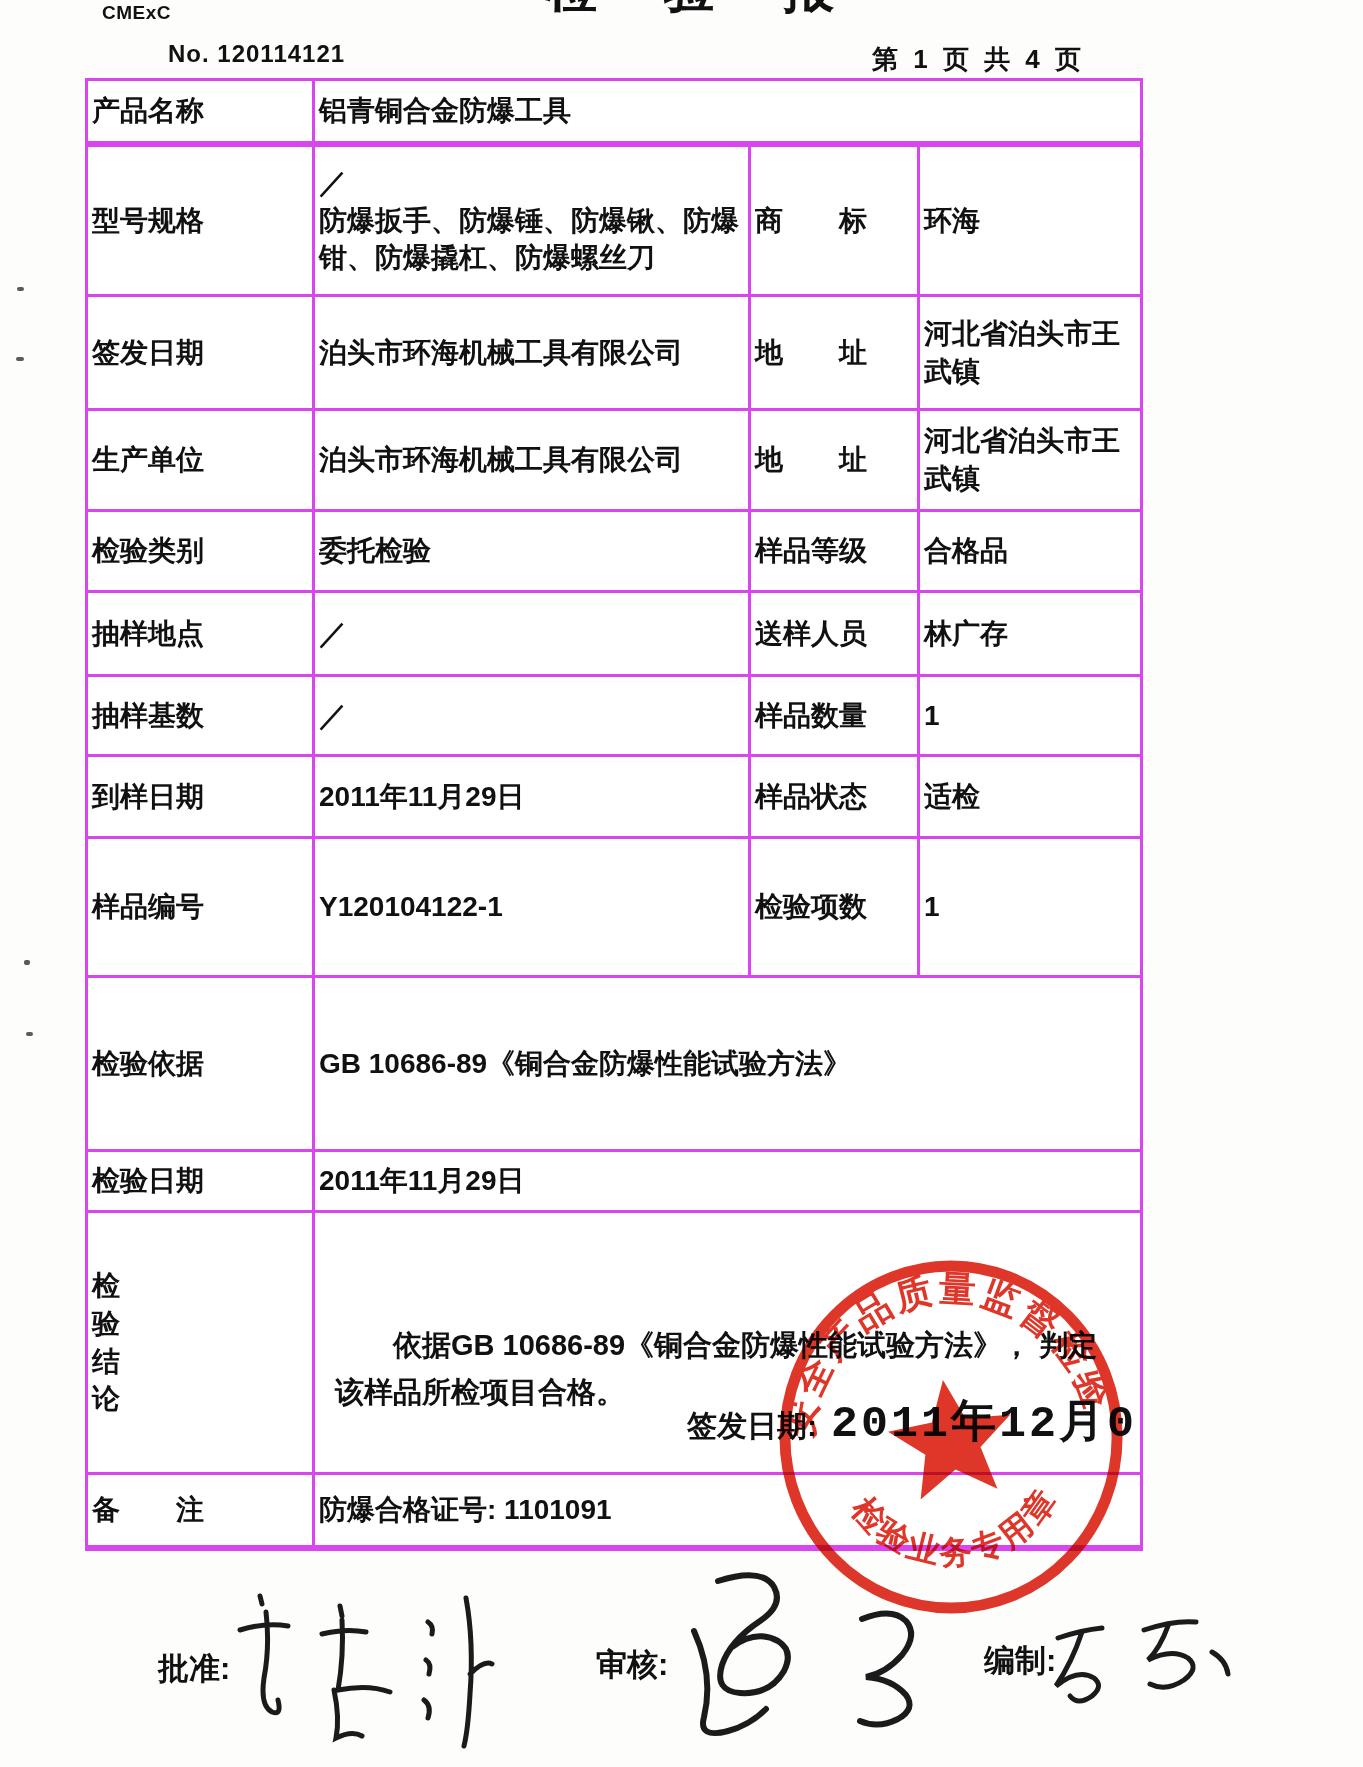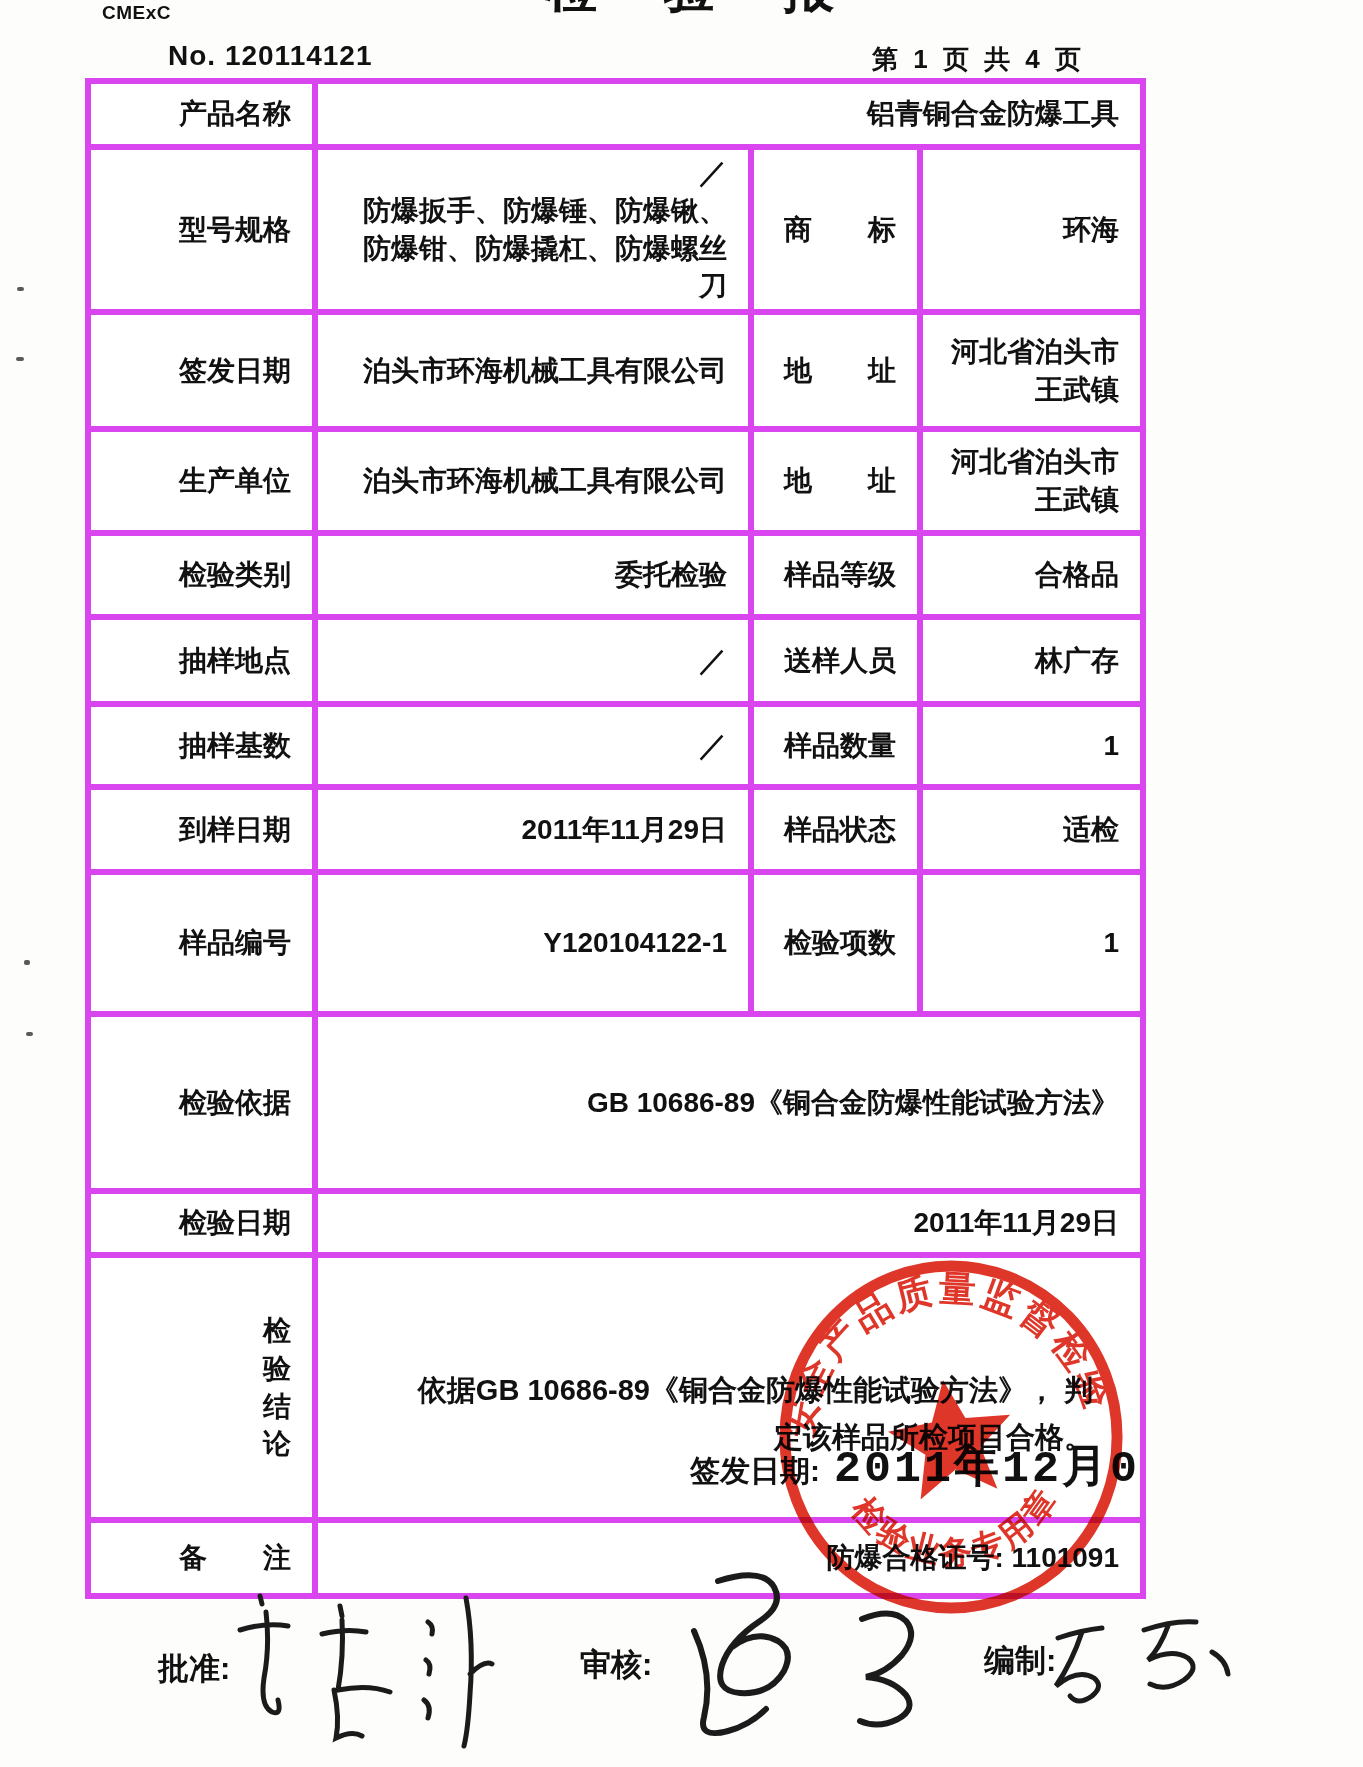--- a/index.html
+++ b/index.html
@@ -7,35 +7,35 @@
     width:1363px;height:1767px;position:relative;
     background:#fdfdfc;
     font-family:"Liberation Sans","DejaVu Sans",sans-serif;
     color:#111;
     overflow:hidden;
   }
   
   .agency{position:absolute;left:102px;top:2px;font-size:19px;font-weight:800;letter-spacing:.5px;}
   .clipped-title{position:absolute;left:545px;top:0;width:330px;height:15px;overflow:hidden;}
   .clipped-title span{display:block;margin-top:-46px;font-size:52px;font-weight:800;letter-spacing:26px;white-space:nowrap;}
-  .doc-no{position:absolute;left:168px;top:40px;font-size:28px;font-weight:800;letter-spacing:1px;}
+  .doc-no{position:absolute;left:168px;top:40px;font-size:24px;font-weight:800;letter-spacing:1px;}
   .page-info{position:absolute;left:872px;top:42px;font-size:26px;font-weight:800;letter-spacing:4px;text-align:right;}
   
   .speck{position:absolute;background:#5a5a5a;border-radius:2px;}
   
   table.report{
     position:absolute;left:85px;top:78px;width:1055px;
     border-collapse:collapse;table-layout:fixed;
     background:#fff;
   }
   table.report td{
-    border:6px solid #d946ef;
+    border:3px solid #d946ef;
     font-size:28px;font-weight:800;
-    text-align:right;vertical-align:middle;
-    padding:4px 21px;line-height:1.35;
+    text-align:left;vertical-align:middle;
+    padding:4px 4px;line-height:1.35;
     overflow:hidden;
   }
   col.c1{width:227px;} col.c2{width:436px;} col.c3{width:169px;} col.c4{width:223px;}
   tr.r1 td{height:52px;border-bottom-width:6px;}
   tr.r2 td{height:139px;}
   tr.r3 td{height:103px;}
   tr.r4 td{height:90px;}
   tr.r5 td{height:70px;}
   tr.r6 td{height:73px;margin-left:48px;}
   tr.r7 td{height:69px;}
@@ -182,21 +182,21 @@
 <div class="sig-label" style="left:158px;top:1648px;">批准:</div>
 <svg class="sig-svg" style="left:222px;top:1578px;" width="300" height="185" viewBox="0 0 300 185">
   <g fill="none" stroke="#1b1b1b" stroke-width="5" stroke-linecap="round">
     <path d="M38 18 l2 8 M18 52 q26 -8 48 -4 M44 34 q4 34 -2 66 q-4 28 8 34 q10 4 6 -12"></path>
     <path d="M118 28 l2 10 M100 56 q24 -6 44 -2 M120 42 q2 36 -4 70 q30 -6 52 2 M112 112 q6 28 2 48 q16 -8 26 -2"></path>
     <path d="M206 44 q6 4 4 12 M204 82 q6 4 3 14 M202 122 q8 6 4 18"></path>
     <path d="M244 20 q8 44 4 96 q-2 36 -6 52 M248 96 q14 -14 22 -10"></path>
   </g>
 </svg>
 
-<div class="sig-label" style="left:580px;top:1644px;">审核:</div>
+<div class="sig-label" style="left:596px;top:1644px;">审核:</div>
 <svg class="sig-svg" style="left:652px;top:1565px;" width="320" height="185" viewBox="0 0 320 185">
   <g fill="none" stroke="#1b1b1b" stroke-width="6" stroke-linecap="round">
     <path d="M66 16 q44 -14 56 6 q10 18 -14 34 q-30 20 -38 44 q-8 26 18 28 q30 2 44 -22 q10 -20 -6 -30 q-22 -12 -46 6 M42 66 q20 44 10 86 q-6 22 24 14 q22 -6 38 -22"></path>
     <path d="M210 54 q30 -12 44 2 q12 14 -4 34 q-16 18 -36 22 q26 2 40 18 q10 14 -8 24 q-20 10 -38 2"></path>
   </g>
 </svg>
 
 <div class="sig-label" style="left:984px;top:1640px;">编制:</div>
 <svg class="sig-svg" style="left:1048px;top:1608px;" width="190" height="105" viewBox="0 0 190 105">
   <g fill="none" stroke="#1b1b1b" stroke-width="5" stroke-linecap="round">

